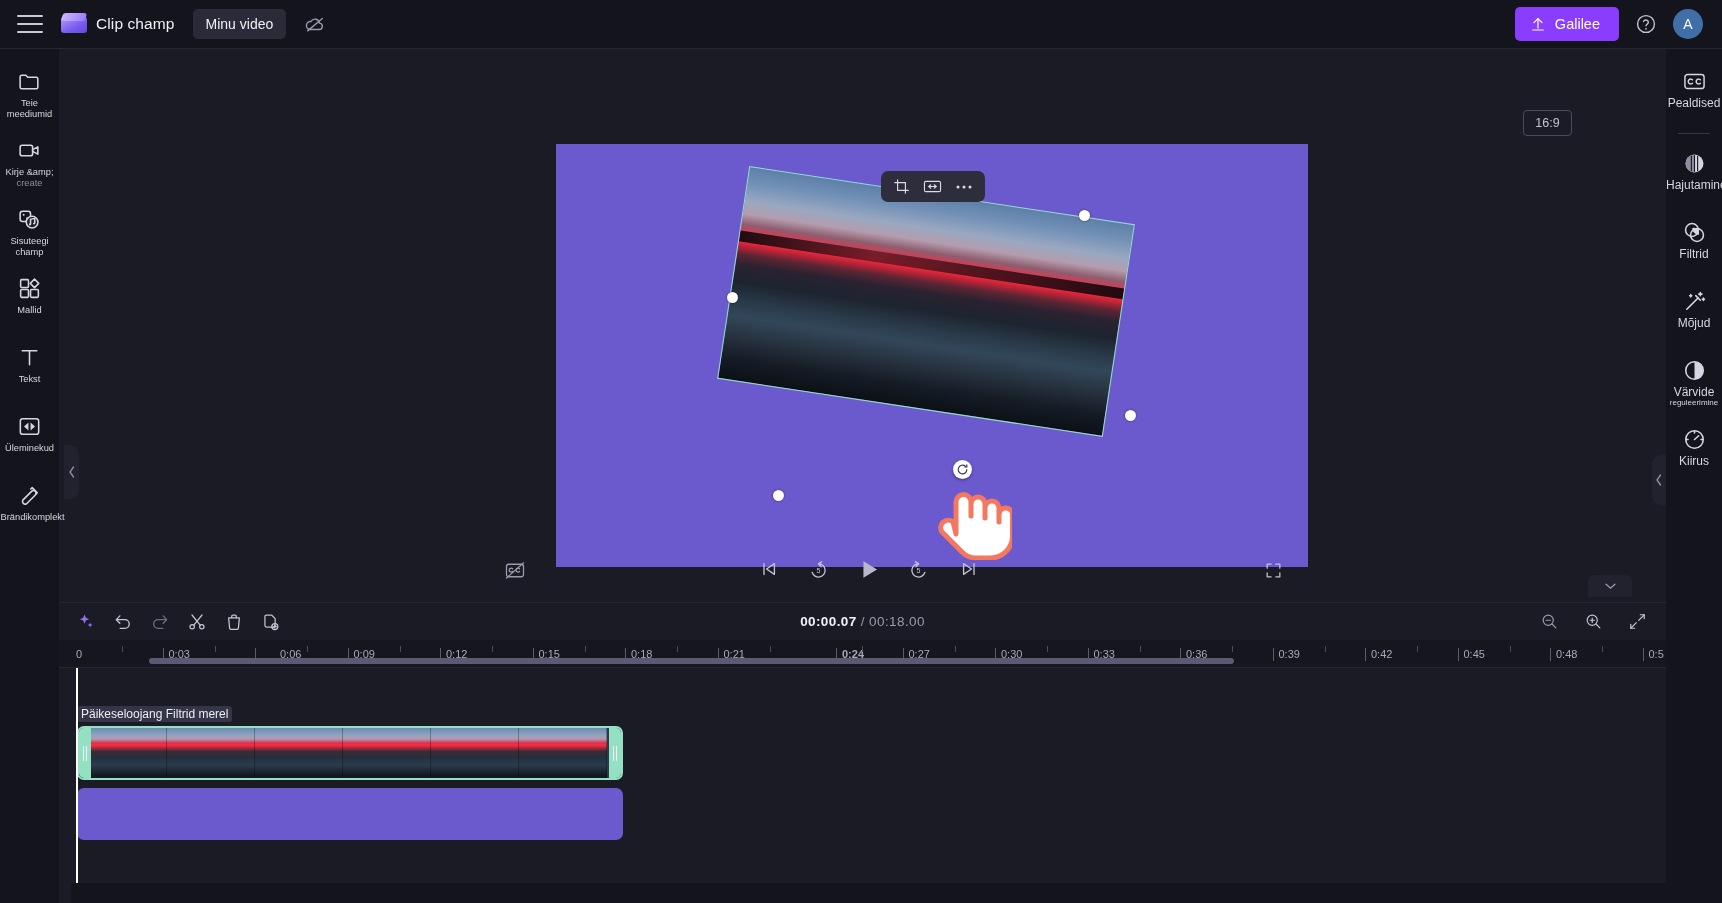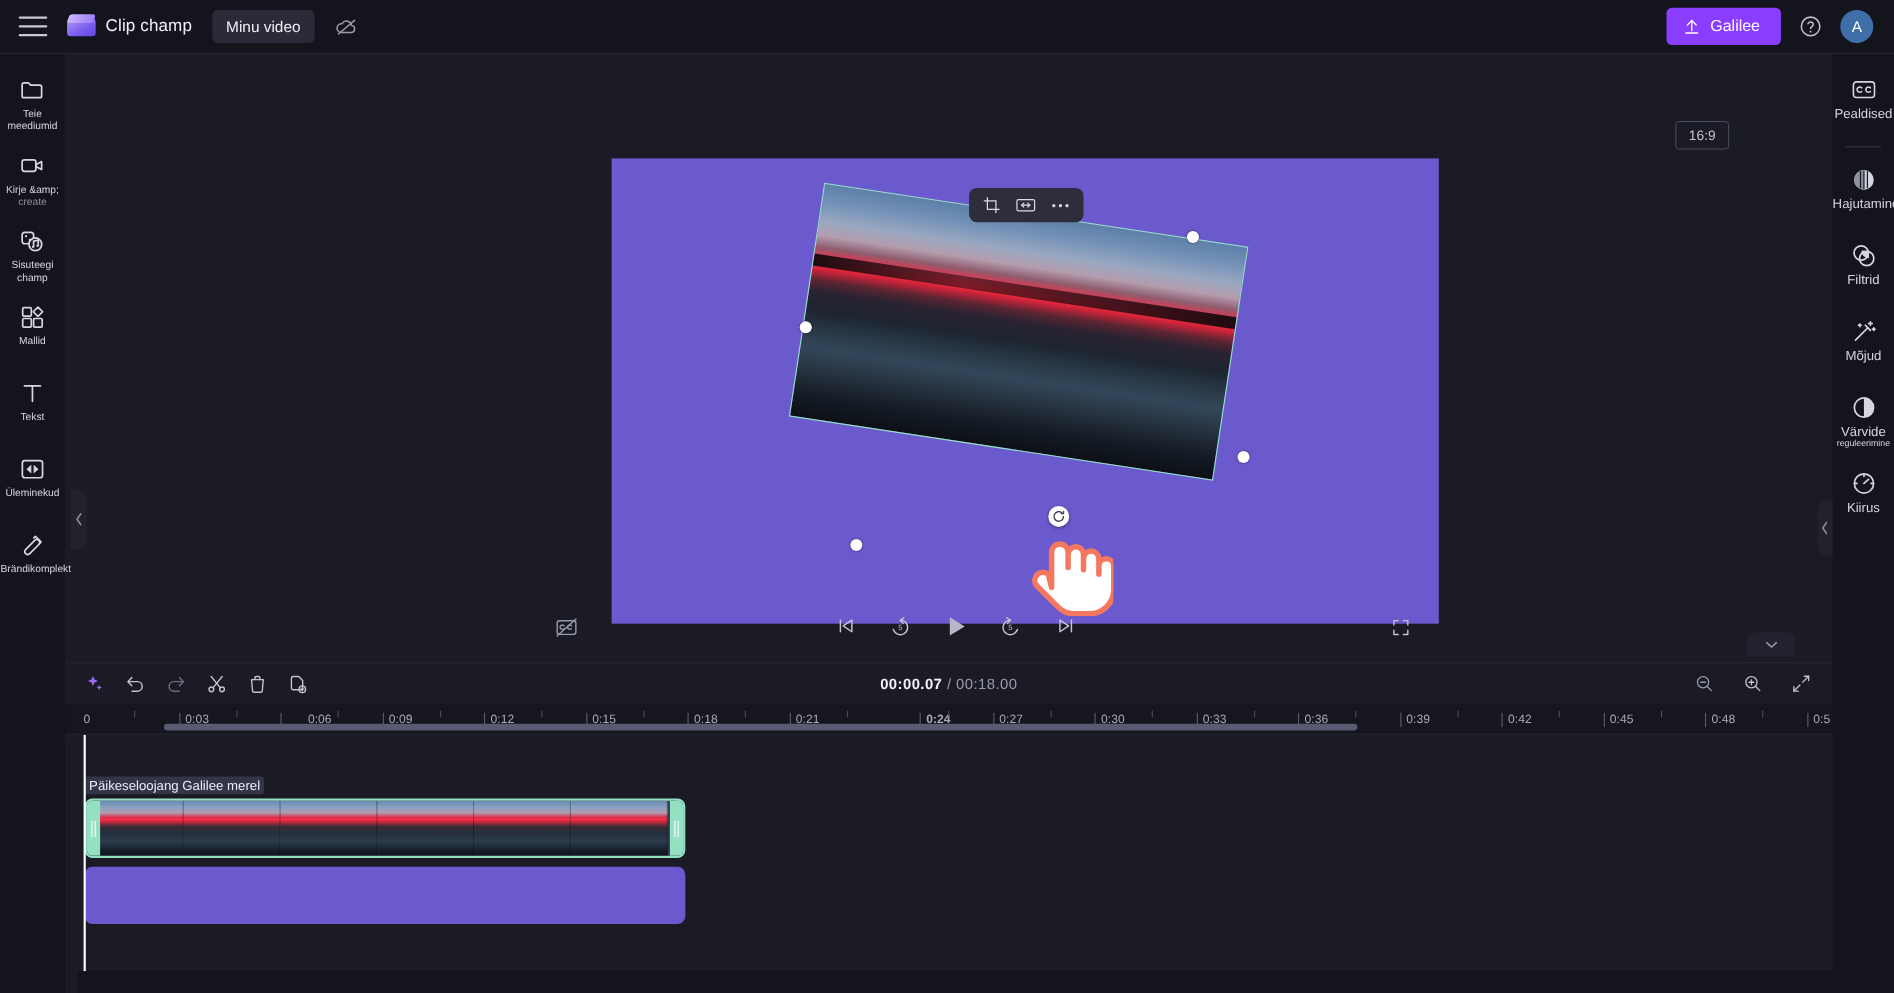--- a/index.html
+++ b/index.html
@@ -641,21 +641,21 @@
       <div class="minortick" style="left: 1358.25px;"></div>
       <div class="tick" style="left: 1404.5px;">0:45<i></i></div>
       <div class="minortick" style="left: 1450.75px;"></div>
       <div class="tick" style="left: 1497px;">0:48<i></i></div>
       <div class="minortick" style="left: 1543.25px;"></div>
       <div class="tick" style="left: 1589.5px;">0:5<i></i></div>
       <div class="minortick" style="left: 1635.75px;"></div>
     </div>
 
   <div class="tracks">
-    <div class="cliplabel">Päikeseloojang Galilee merel</div>
+    <div class="cliplabel">Päikeseloojang Filtrid merel</div>
 
     <div class="clipvideo">
       <div class="trimhandle" style="left:0">
           <span></span>
         </div>
       <div class="thumb"></div>
       <div class="thumb"></div>
       <div class="thumb"></div>
       <div class="thumb"></div>
       <div class="thumb"></div>

